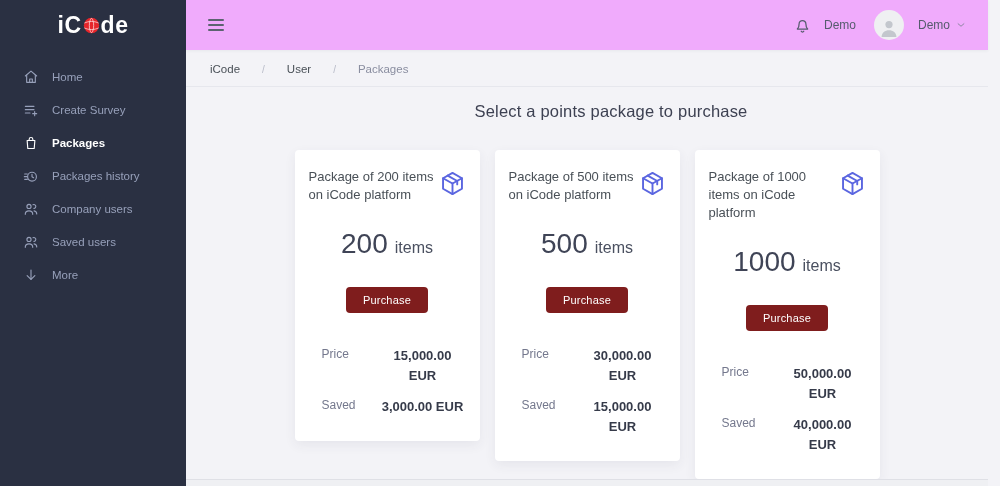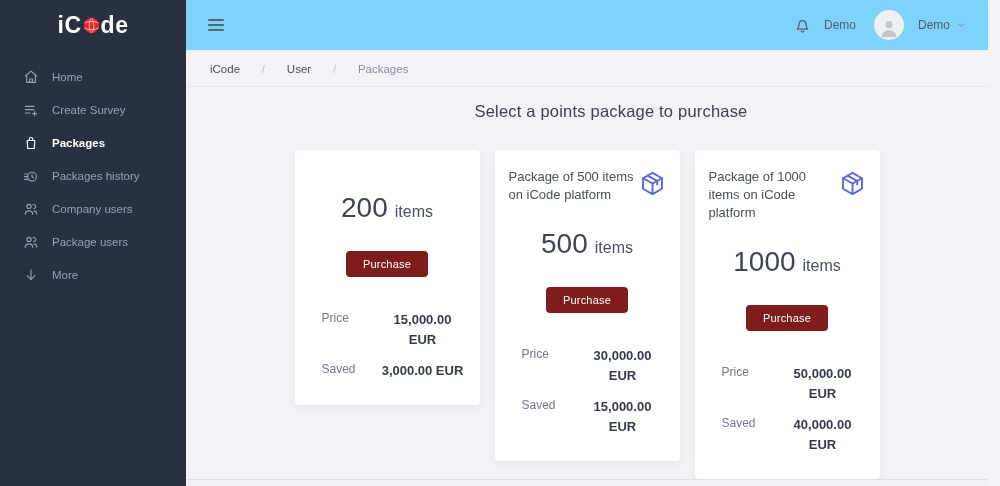--- a/index.html
+++ b/index.html
@@ -13,21 +13,21 @@
   .logo { color:#fff; font-size:23px; font-weight:600; letter-spacing:.5px; display:flex; align-items:center; line-height:1; }
   .logo-dot { width:17px; height:17px; margin:0 1px; display:block; }
   .nav { padding-top:10px; }
   .nav-item { display:flex; align-items:center; gap:13px; height:33px; padding:0 10px 0 23px;
               color:#97a0ba; font-size:11.5px; cursor:pointer; }
   .nav-item.active { color:#ffffff; font-weight:bold; }
   .nav-item svg { width:16px; height:16px; flex:none; }
 
   
   .main { flex:1; display:flex; flex-direction:column; min-width:0; }
-  .topbar { height:50px; background:#7dd3fc; display:flex; align-items:center; justify-content:space-between;
+  .topbar { height:50px; background:#f0abfc; display:flex; align-items:center; justify-content:space-between;
             padding:0 22px 0 20px; box-shadow:0 1px 3px rgba(40,45,70,.06); position:relative; z-index:2; }
   .burger { display:inline-flex; flex-direction:column; gap:3px; cursor:pointer; padding:4px 2px; }
   .burger span { width:16px; height:2px; background:#5b6270; border-radius:1px; }
   .top-right { display:flex; align-items:center; }
   .bell { color:#555b6d; display:flex; cursor:pointer; }
   .bell svg { width:19px; height:19px; }
   .company-name { font-size:12px; color:#555b6d; margin:0 18px 0 12px; }
   .avatar { width:30px; height:30px; border-radius:50%; background:#eff0f2; overflow:hidden; display:flex; align-items:flex-end; justify-content:center; }
   .avatar svg { width:24px; height:24px; }
   .user-menu { display:flex; align-items:center; gap:6px; cursor:pointer; }
@@ -161,21 +161,21 @@
       <div class="nav-item">
         <svg viewBox="0 0 24 24">
             <use href="#i-users"></use>
           </svg>
         <span>Company users</span>
       </div>
       <div class="nav-item">
         <svg viewBox="0 0 24 24">
             <use href="#i-users"></use>
           </svg>
-        <span>Package users</span>
+        <span>Saved users</span>
       </div>
       <div class="nav-item">
         <svg viewBox="0 0 24 24">
             <use href="#i-arrow-down"></use>
           </svg>
         <span>More</span>
       </div>
     </nav>
   </aside>
 
@@ -216,20 +216,26 @@
         <span class="crumb-link">User</span>
         <span class="crumb-sep">/</span>
         <span class="crumb-current">Packages</span>
       </div>
 
       <h1 class="page-title">Select a points package to purchase</h1>
 
       <div class="cards">
 
         <div class="card">
+          <div class="card-head">
+            <div class="card-title">Package of 200 items on iCode platform</div>
+            <svg class="box-icon" viewBox="0 0 24 24">
+                <use href="#i-box"></use>
+              </svg>
+          </div>
           <div class="count-row">
             <span class="count">200</span>
             <span class="count-unit">items</span>
           </div>
           <div class="btn-row">
             <button class="purchase-btn">Purchase</button>
           </div>
           <div class="price-table">
             <div class="price-row">
               <span class="price-label">Price</span>

